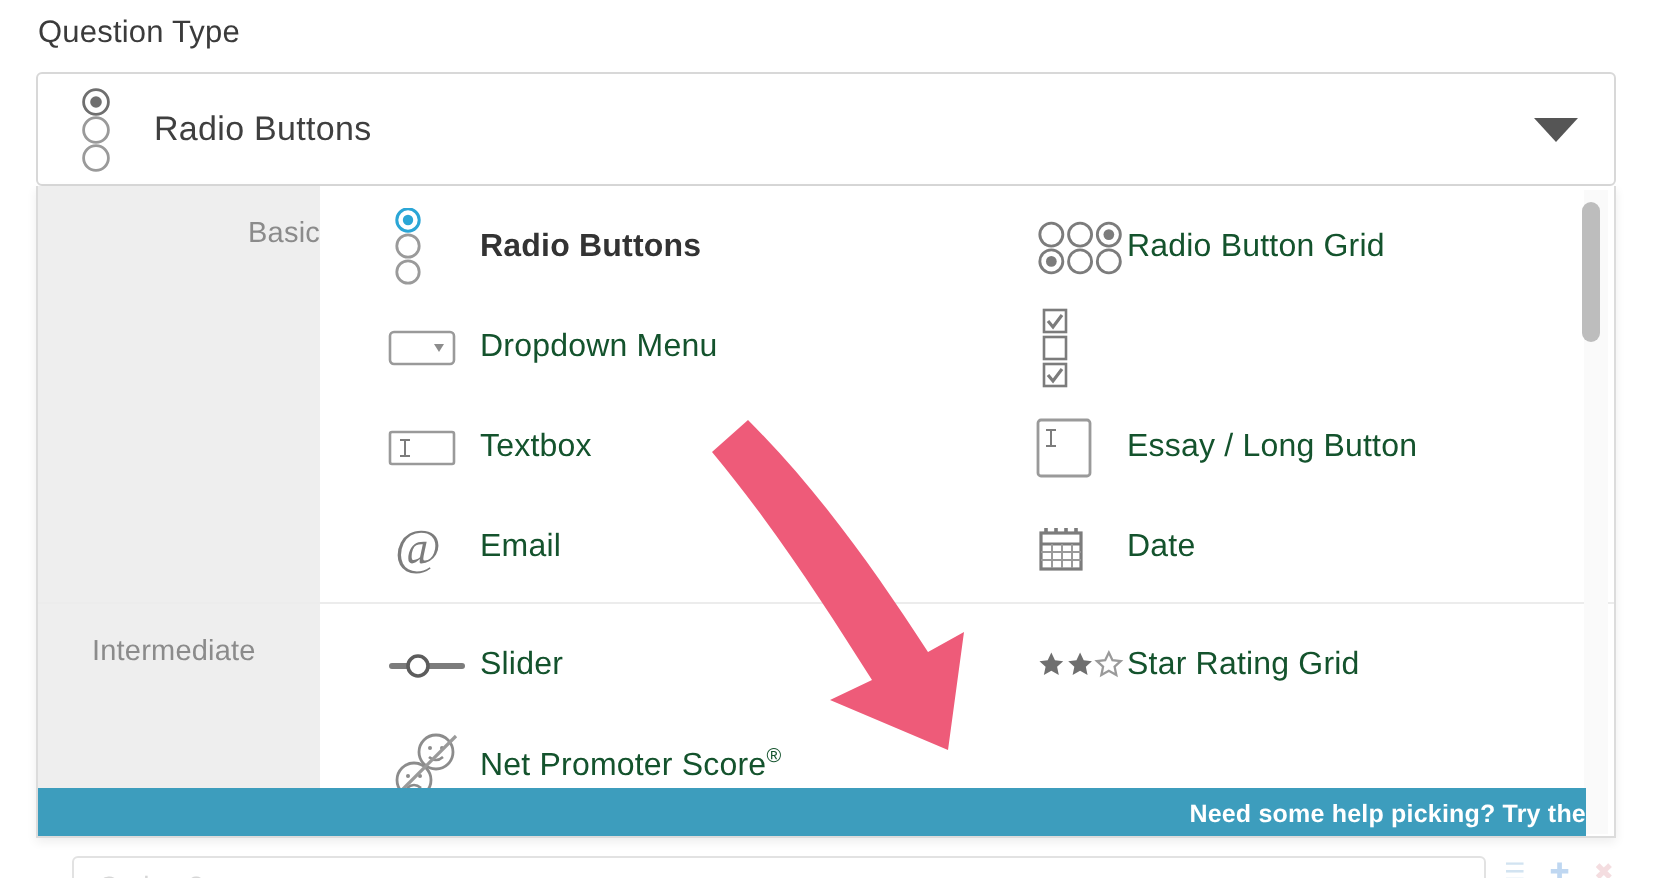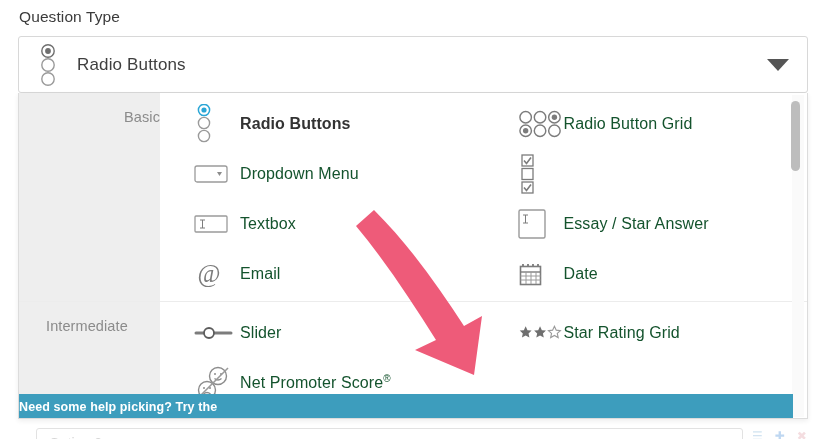--- a/index.html
+++ b/index.html
@@ -122,21 +122,21 @@
   .help-banner {
     position: absolute;
     left: 0px; top: 301px;
     width: 774px; height: 25px;
     background: #3d9dbd;
     color: #ffffff;
     font-size: 12.5px;
     font-weight: bold;
     display: flex;
     align-items: center;
-    justify-content: space-between;
+    justify-content: flex-end;
     letter-spacing: .1px;
   }
   .help-banner a {
     color: #ffffff;
     text-decoration: underline;
     margin-left: 4px;
     font-weight: bold;
   }
 
   
@@ -259,21 +259,21 @@
             <span class="qt-label">Textbox</span>
           </div>
 
           <div class="qt-item">
             <span class="qt-icon">
               <svg width="30" height="32" viewBox="0 0 30 32" aria-hidden="true">
                 <rect x="1" y="2" width="26" height="28" rx="1.5" fill="#fff" stroke="#9a9a9a" stroke-width="1.4"></rect>
                 <path d="M5 7 h5 M7.5 7 v8 M5 15 h5" stroke="#7c7c7c" stroke-width="1"></path>
               </svg>
             </span>
-            <span class="qt-label">Essay / Star Answer</span>
+            <span class="qt-label">Essay / Long Button</span>
           </div>
 
           <div class="qt-item">
             <span class="qt-icon">
               <svg width="30" height="30" viewBox="0 0 30 30" aria-hidden="true">
                 <text x="15" y="23" font-size="25" font-family="'Liberation Serif', serif" fill="#7c7c7c" text-anchor="middle">@</text>
               </svg>
             </span>
             <span class="qt-label">Email</span>
           </div>

